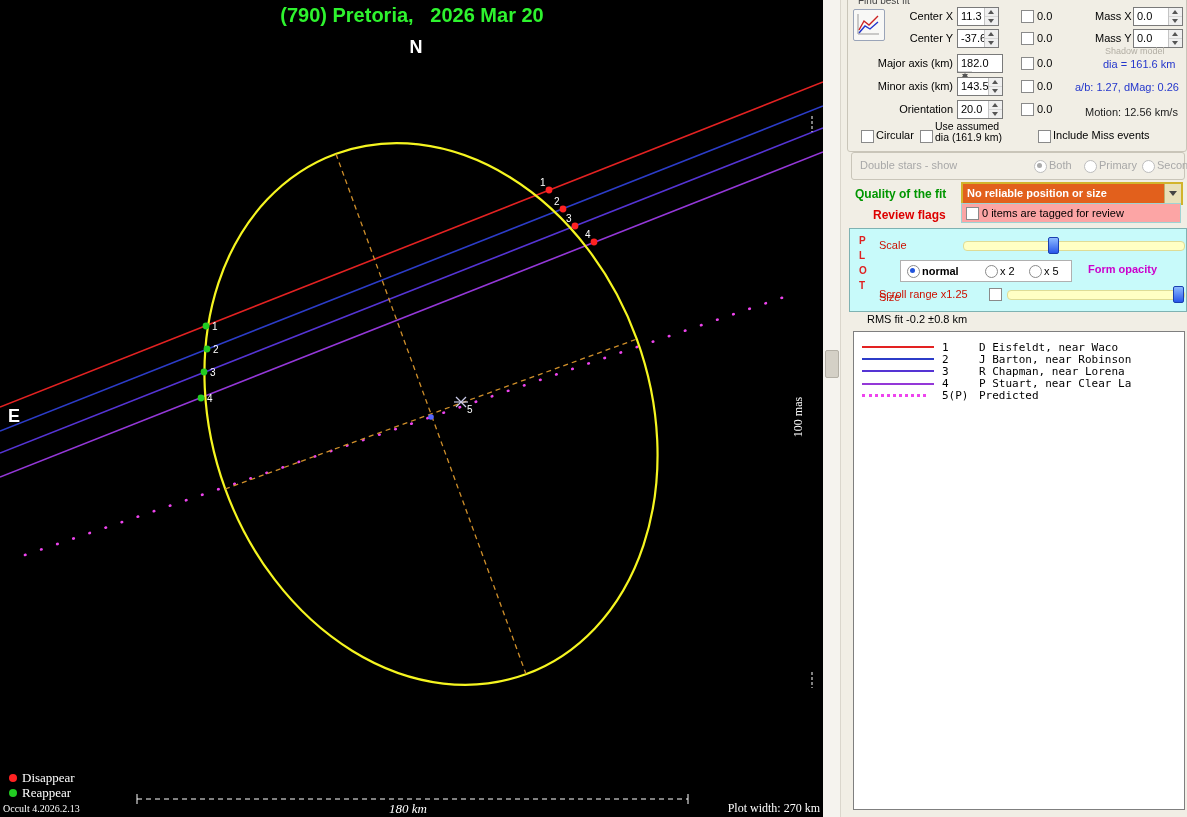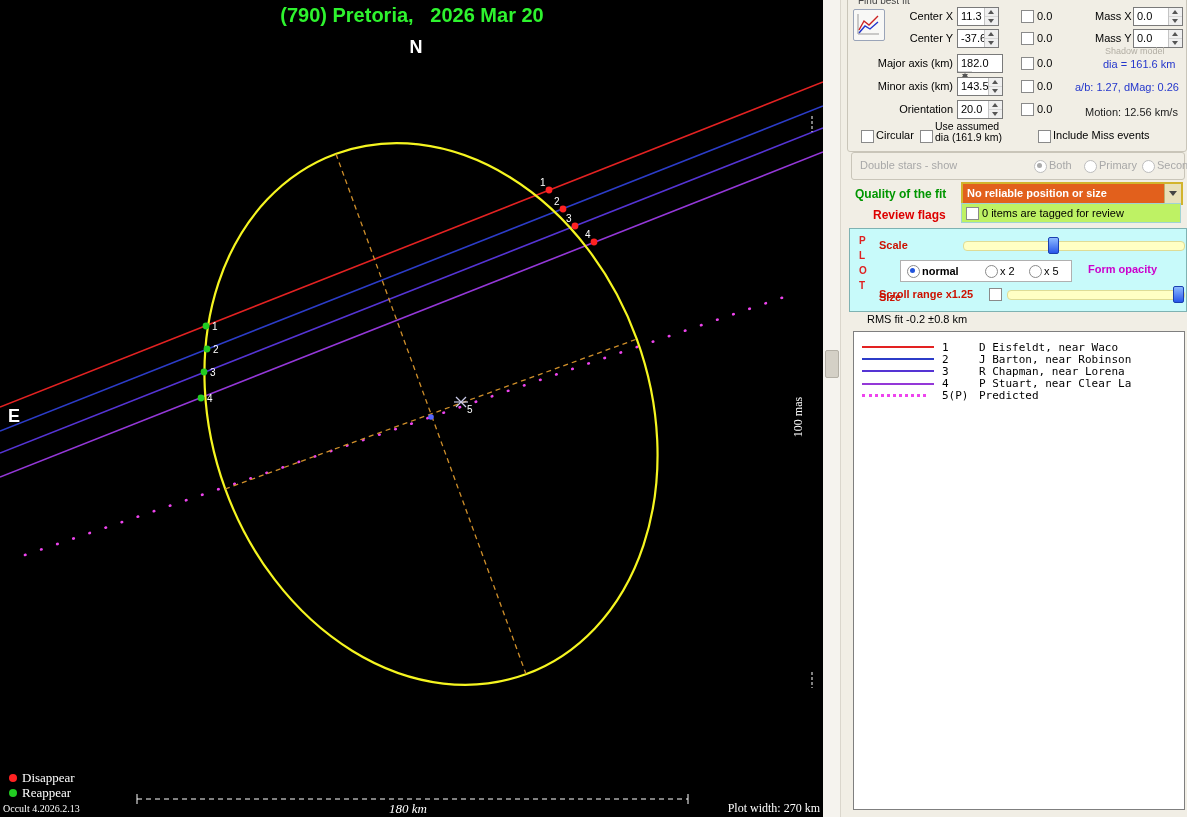--- a/index.html
+++ b/index.html
@@ -25,23 +25,23 @@
       border-radius:50%; background:#2255dd; }
   .radio.gray { border-color:#bdbdbd; }
   .radio.gray.sel::after { background:#aaa; }
   .graytxt { color:#a8a8a8; }
   .combo { position:absolute; height:19px; border:2px solid #d2b42c; background:#e2601c;
       display:flex; align-items:stretch; }
   .combo .txt { color:#fff; font-weight:bold; font-size:11px; padding:3px 0 0 4px; flex:1; white-space:nowrap; overflow:hidden; }
   .combo .arrowbox { width:16px; background:#e8e0ba; border-left:1px solid #c0b070; position:relative; }
   .combo .arrowbox::after { content:""; position:absolute; left:4px; top:7px;
       border-left:4px solid transparent; border-right:4px solid transparent; border-top:5px solid #444; }
-  .cyanbox { position:absolute; background:#bef264; border:1px solid #9fd3d3; }
+  .cyanbox { position:absolute; background:#fca5a5; border:1px solid #9fd3d3; }
   .plotpanel { position:absolute; background:#c8fafa; border:1px solid #7fb2b2; }
-  .red { color:#cc1100; font-weight:bold; }
+  .red { color:#cc1100; font-weight:normal; }
   .track { position:absolute; height:8px; background:#ffffc4; border:1px solid #dedc96; border-radius:4px; }
   .thumb { position:absolute; width:9px; height:15px; top:-5px;
       background:linear-gradient(#8cbaff,#2856ea); border:1px solid #1a3fb0; border-radius:2px; }
   .whitebox { position:absolute; background:#fff; border:1px solid #b0b0b0; }
   .listbox { position:absolute; background:#fff; border:1px solid #7f7f7f; padding-top:9px; }
   .lrow { display:flex; align-items:center; height:12.2px; padding-left:8px;
       font-family:"DejaVu Sans Mono", monospace; font-size:11px; color:#000; }
   .sw { width:80px; display:flex; align-items:center; }
   .ln { display:inline-block; width:72px; height:0; border-top:2px solid #000; }
   .ln.dot { width:64px; border-top:3px dotted #000; }

